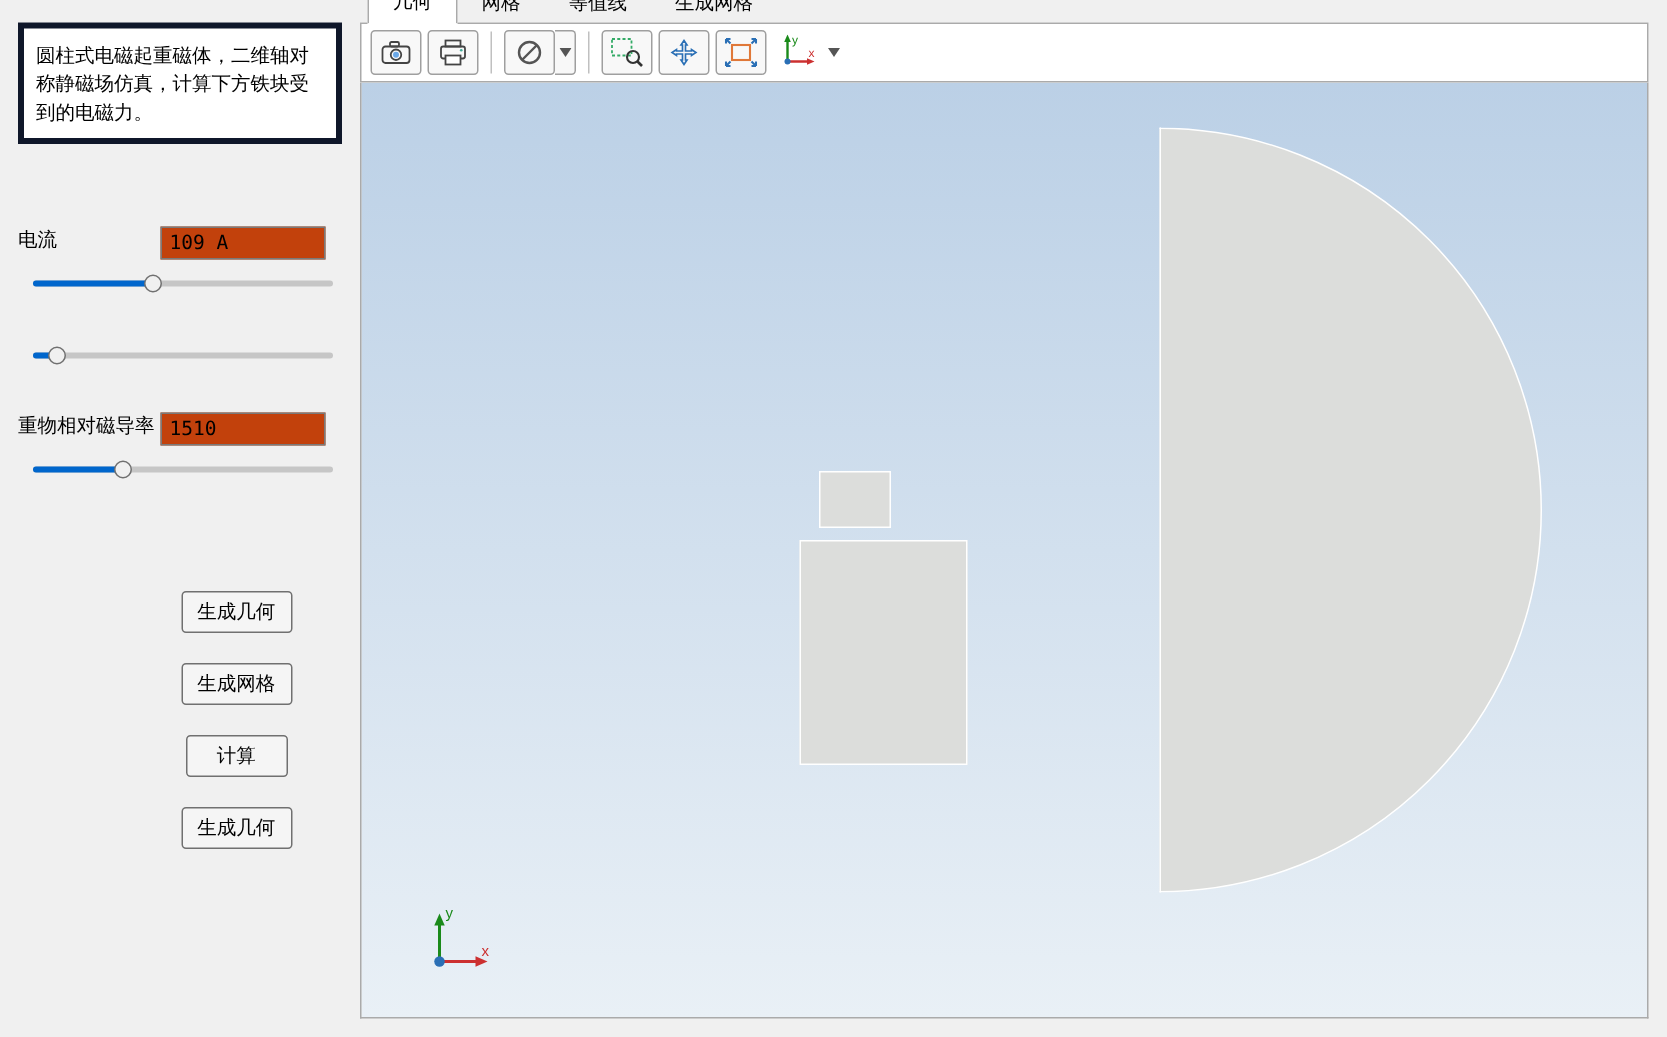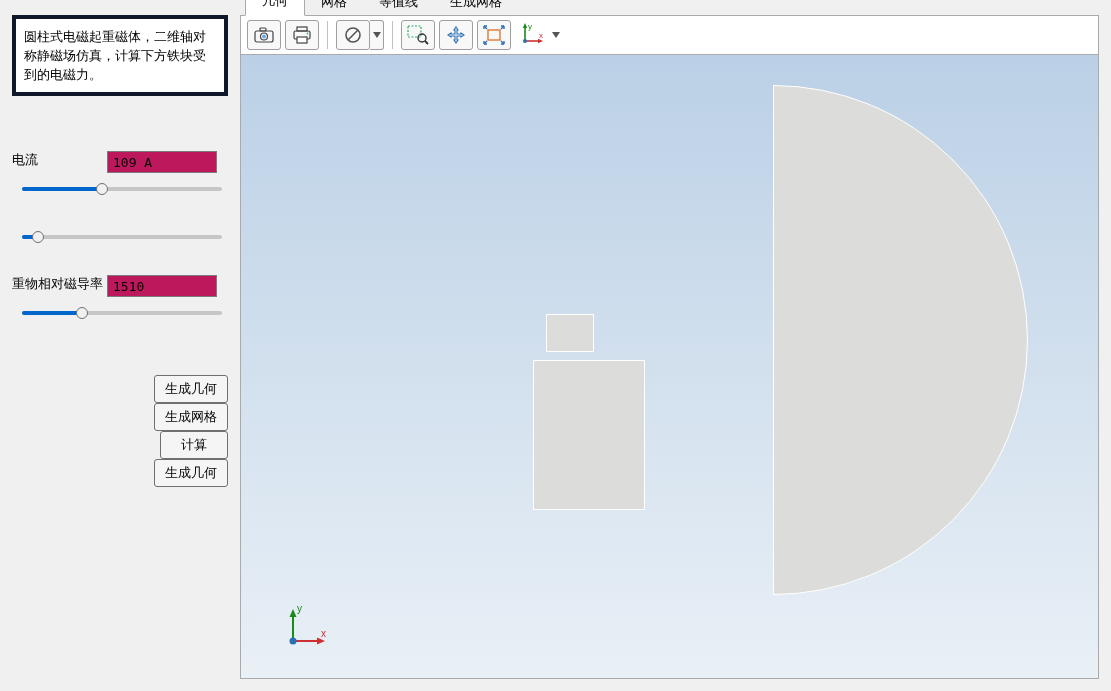--- a/index.html
+++ b/index.html
@@ -41,21 +41,21 @@
   }
   .param-label {
     width: 95px;
     font-size: 13px;
     white-space: nowrap;
   }
   .param-input {
     width: 110px;
     height: 22px;
     border: 1px solid #7a7a7a;
-    background: #be185d;
+    background: #c2410c;
     padding: 2px 5px;
     font-family: Consolas, monospace;
     font-size: 13px;
   }
   .slider-wrap {
     margin-top: 6px;
     position: relative;
     height: 18px;
     margin-left: 10px;
     width: 200px;
@@ -80,25 +80,26 @@
     position: absolute;
     top: 4px;
     width: 12px;
     height: 12px;
     background: #f0f0f0;
     border: 1px solid #707070;
     border-radius: 50%;
     transform: translateX(-50%);
   }
   .btns {
-    margin-top: 24px;
+    margin-top: 43px;
     padding-left: 75px;
     display: flex;
     flex-direction: column;
-    align-items: flex-end;
+    gap: 20px;
+    align-items: center;
   }
   .action-btn {
     min-width: 68px;
     padding: 4px 10px;
     background: #f5f5f5;
     border: 1px solid #707070;
     border-radius: 3px;
     font-size: 13px;
     font-family: inherit;
     cursor: default;

